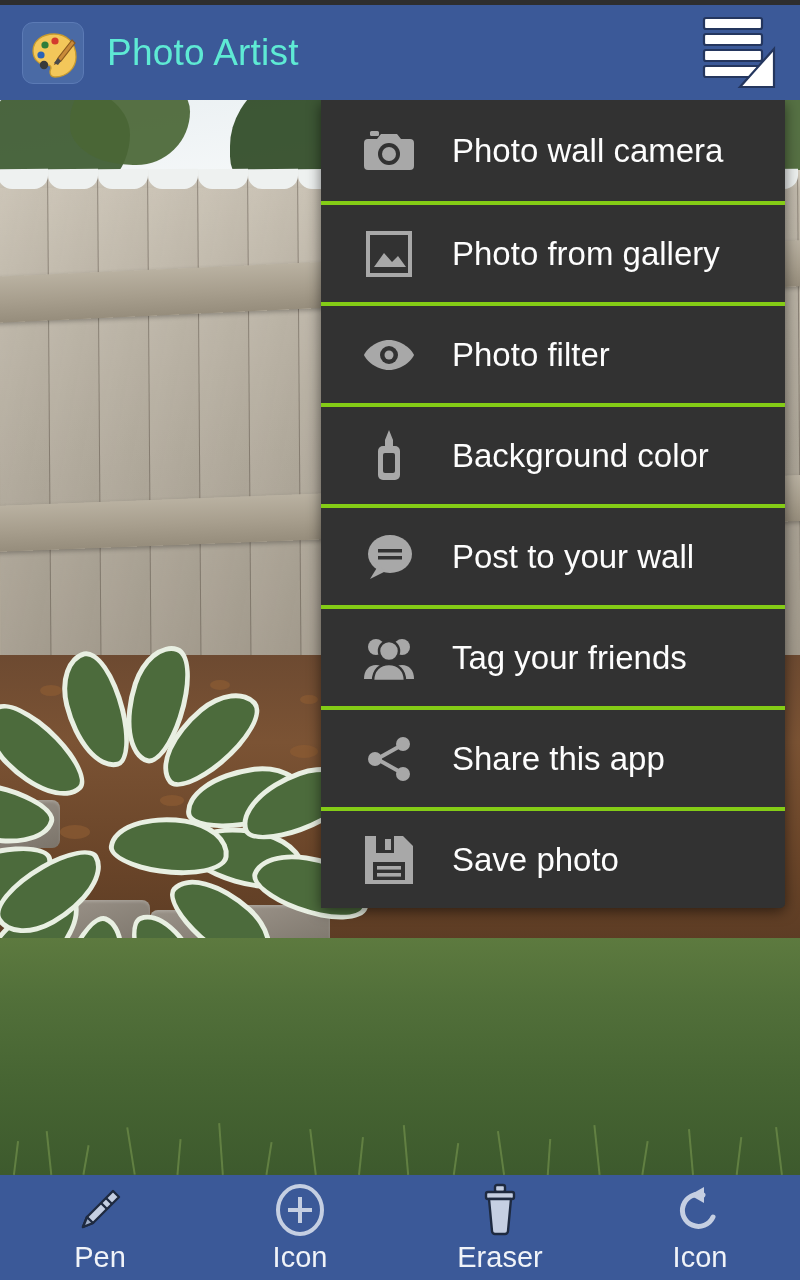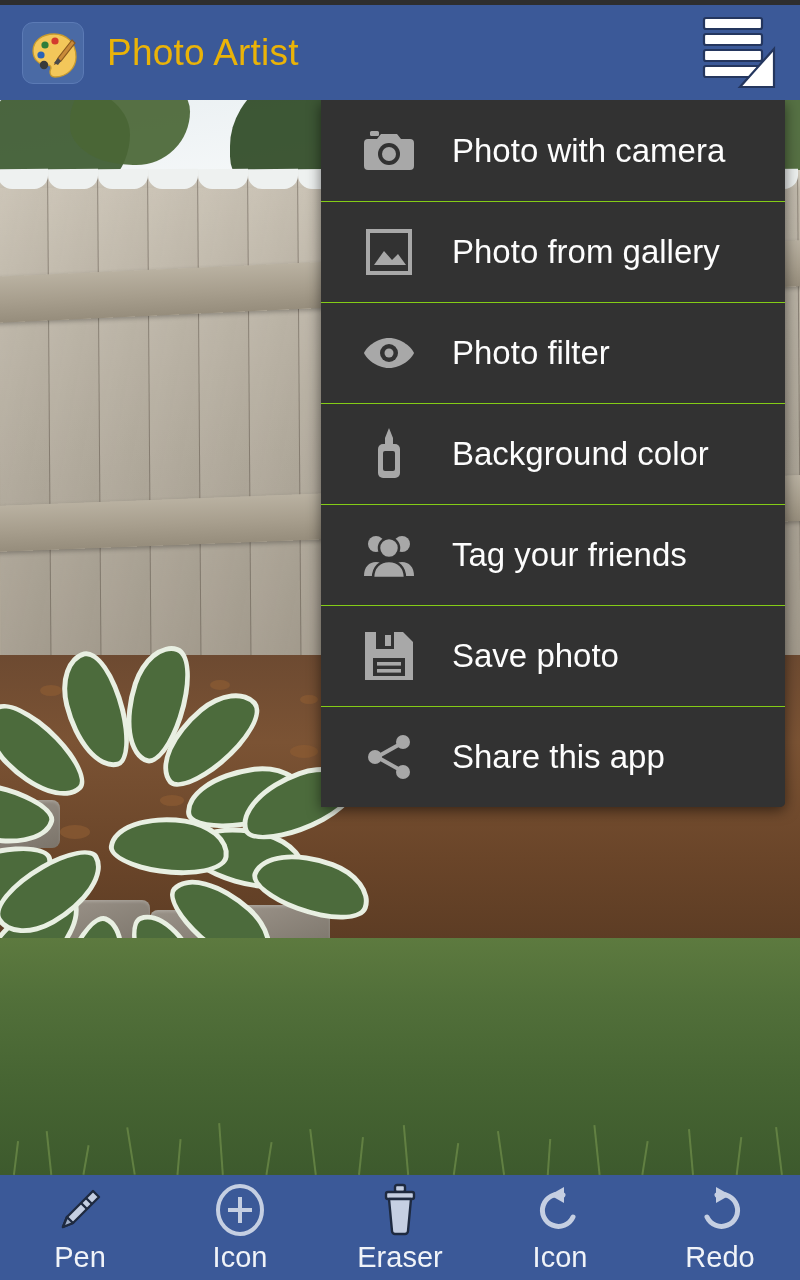--- a/index.html
+++ b/index.html
@@ -36,21 +36,21 @@
     margin-left:22px;
     border-radius:11px;
     background:#4a6aa5;
     border:1px solid #5b7ab5;
     position:relative;
     flex:none;
   }
   .app-icon svg { position:absolute; top:5px; left:5px; }
   .app-title {
     margin-left:23px;
-    color:#eab308;
+    color:#5eead4;
     font-size:37px;
     font-weight:400;
     letter-spacing:0.2px;
     white-space:nowrap;
   }
   .menu-btn {
     position:absolute;
     right:18px; top:8px;
     width:86px; height:80px;
     cursor:pointer;
@@ -164,21 +164,21 @@
     border-radius:0 0 5px 0;
     box-shadow:0 3px 14px rgba(0,0,0,.55);
     z-index:40;
     overflow:hidden;
   }
   .menu-item {
     display:flex; align-items:center;
     height:101px;
     padding-left:40px;
     cursor:pointer;
-    border-top:1px solid #84cc16;
+    border-top:4px solid #84cc16;
     background:#323232;
   }
   .menu-item:first-child { border-top:none; }
   .menu-ico {
     width:56px; height:56px;
     display:flex; align-items:center; justify-content:center;
     flex:none;
   }
   .menu-label {
     margin-left:35px;
@@ -376,21 +376,21 @@
 
     <div class="menu-item">
       <span class="menu-ico">
         <svg width="50" height="42" viewBox="0 0 50 42" fill="#a8a8a8">
           <path d="M4 9h9l4-5h16l4 5h9a4 4 0 0 1 4 4v23a4 4 0 0 1-4 4H4a4 4 0 0 1-4-4V13a4 4 0 0 1 4-4z"></path>
           <circle cx="25" cy="24" r="11" fill="#323232"></circle>
           <circle cx="25" cy="24" r="7" fill="#a8a8a8"></circle>
           <rect x="6" y="1" width="9" height="5" rx="1.5"></rect>
         </svg>
       </span>
-      <span class="menu-label">Photo with camera</span>
+      <span class="menu-label">Photo wall camera</span>
     </div>
 
     <div class="menu-item">
       <span class="menu-ico">
         <svg width="46" height="46" viewBox="0 0 46 46">
           <rect x="2" y="2" width="42" height="42" fill="none" stroke="#a8a8a8" stroke-width="4"></rect>
           <path d="M8 36 L18 22 L26 31 L32 25 L40 36 Z" fill="#a8a8a8"></path>
         </svg>
       </span>
       <span class="menu-label">Photo from gallery</span>
@@ -412,60 +412,71 @@
         <svg width="30" height="52" viewBox="0 0 30 52" fill="#a8a8a8">
           <path d="M15 0 L19 10 L11 10 Z"></path>
           <rect x="11" y="10" width="8" height="6"></rect>
           <rect x="4" y="16" width="22" height="34" rx="5"></rect>
           <rect x="9" y="23" width="12" height="20" rx="2" fill="#323232"></rect>
         </svg>
       </span>
       <span class="menu-label">Background color</span>
     </div>
 
+    <div class="menu-item">
+      <span class="menu-ico">
+        <svg width="50" height="48" viewBox="0 0 50 48" fill="#a8a8a8">
+          <ellipse cx="26" cy="21" rx="22" ry="19"></ellipse>
+          <path d="M14 33 L6 46 L22 38 Z"></path>
+          <rect x="14" y="16" width="24" height="3.5" fill="#323232"></rect>
+          <rect x="14" y="23" width="24" height="3.5" fill="#323232"></rect>
+        </svg>
+      </span>
+      <span class="menu-label">Post to your wall</span>
+    </div>
 
     <div class="menu-item">
       <span class="menu-ico">
         <svg width="52" height="46" viewBox="0 0 52 46" fill="#a8a8a8">
           <circle cx="13" cy="12" r="8"></circle>
           <path d="M1 44c0-9 5-14 12-14s12 5 12 14z"></path>
           <circle cx="39" cy="12" r="8"></circle>
           <path d="M27 44c0-9 5-14 12-14s12 5 12 14z"></path>
           <circle cx="26" cy="16" r="10" stroke="#323232" stroke-width="2.5"></circle>
           <path d="M10 46c0-11 7-17 16-17s16 6 16 17z" stroke="#323232" stroke-width="2.5"></path>
         </svg>
       </span>
       <span class="menu-label">Tag your friends</span>
     </div>
 
     <div class="menu-item">
       <span class="menu-ico">
+        <svg width="48" height="48" viewBox="0 0 48 48" fill="none" stroke="#a8a8a8" stroke-width="4">
+          <line x1="12" y1="24" x2="37" y2="10"></line>
+          <line x1="12" y1="24" x2="37" y2="38"></line>
+          <circle cx="10" cy="24" r="7" fill="#a8a8a8" stroke="none"></circle>
+          <circle cx="38" cy="9" r="7" fill="#a8a8a8" stroke="none"></circle>
+          <circle cx="38" cy="39" r="7" fill="#a8a8a8" stroke="none"></circle>
+        </svg>
+      </span>
+      <span class="menu-label">Share this app</span>
+    </div>
+
+    <div class="menu-item">
+      <span class="menu-ico">
         <svg width="48" height="48" viewBox="0 0 48 48" fill="#a8a8a8">
           <path d="M0 0h38l10 10v38H0z"></path>
           <rect x="11" y="0" width="18" height="17" fill="#323232"></rect>
           <rect x="20" y="3" width="6" height="11" fill="#a8a8a8"></rect>
           <rect x="8" y="26" width="32" height="18" fill="#323232"></rect>
           <rect x="12" y="30" width="24" height="3.6" fill="#a8a8a8"></rect>
           <rect x="12" y="37" width="24" height="3.6" fill="#a8a8a8"></rect>
         </svg>
       </span>
       <span class="menu-label">Save photo</span>
-    </div>
-
-    <div class="menu-item">
-      <span class="menu-ico">
-        <svg width="48" height="48" viewBox="0 0 48 48" fill="none" stroke="#a8a8a8" stroke-width="4">
-          <line x1="12" y1="24" x2="37" y2="10"></line>
-          <line x1="12" y1="24" x2="37" y2="38"></line>
-          <circle cx="10" cy="24" r="7" fill="#a8a8a8" stroke="none"></circle>
-          <circle cx="38" cy="9" r="7" fill="#a8a8a8" stroke="none"></circle>
-          <circle cx="38" cy="39" r="7" fill="#a8a8a8" stroke="none"></circle>
-        </svg>
-      </span>
-      <span class="menu-label">Share this app</span>
     </div>
 
 
   </div>
 
   <div class="toolbar">
 
     <div class="tool">
       <span class="tool-ico">
         <svg width="54" height="54" viewBox="0 0 54 54">
@@ -508,25 +519,16 @@
     <div class="tool">
       <span class="tool-ico">
         <svg width="54" height="54" viewBox="0 0 54 54">
           <path d="M40 34 A16 16 0 1 1 30 12" fill="none" stroke="#c5cfe2" stroke-width="5" stroke-linecap="round"></path>
           <path d="M31 4 L31 20 L17 12 Z" fill="#c5cfe2"></path>
         </svg>
       </span>
       <span class="tool-label">Icon</span>
     </div>
 
-    <div class="tool">
-      <span class="tool-ico">
-        <svg width="54" height="54" viewBox="0 0 54 54">
-          <path d="M14 34 A16 16 0 1 0 24 12" fill="none" stroke="#c5cfe2" stroke-width="5" stroke-linecap="round"></path>
-          <path d="M23 4 L23 20 L37 12 Z" fill="#c5cfe2"></path>
-        </svg>
-      </span>
-      <span class="tool-label">Redo</span>
-    </div>
 
   </div>
 
 </div>
 
 </body></html>

